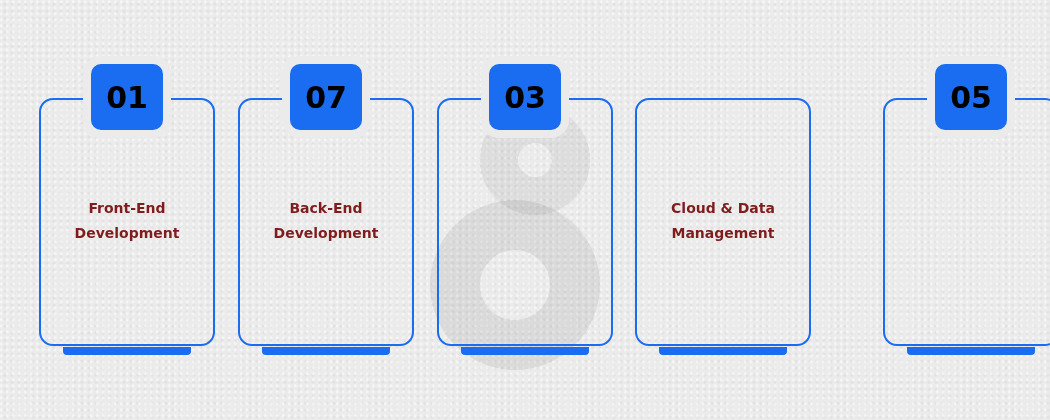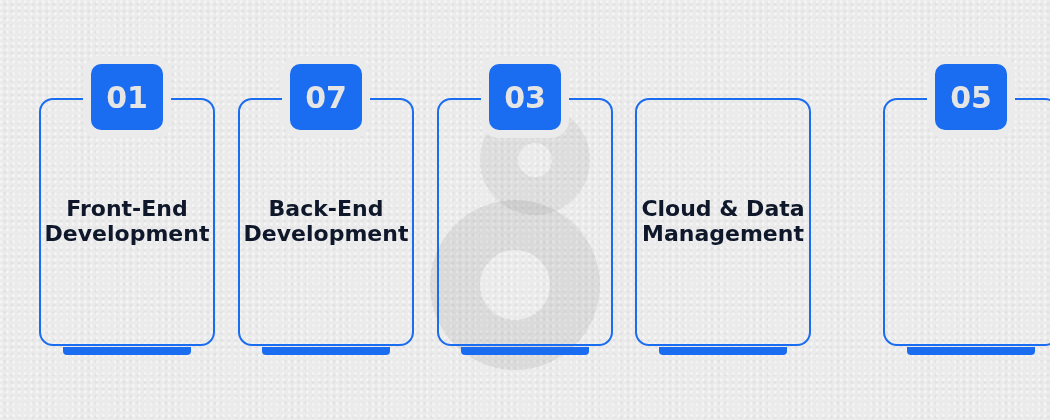--- a/index.html
+++ b/index.html
@@ -25,26 +25,26 @@
     border:50px solid rgba(0,0,0,0.07); border-radius:50%; box-sizing:border-box;
   }
   .card {
     position:absolute; top:98px; width:176px; height:248px;
     border:2px solid #1a6cf0; border-radius:14px; box-sizing:border-box;
   }
   .card .badge {
     position:absolute; top:-36px; left:50%; transform:translateX(-50%);
     width:72px; height:66px; background:#1a6cf0; border-radius:10px;
     display:flex; align-items:center; justify-content:center;
-    color:#e5e5e5; font-weight:bold; font-size:30px;
+    color:#000000; font-weight:bold; font-size:30px;
     box-shadow:0 0 0 8px #ebebeb;
   }
   .card .label {
     position:absolute; top:96px; left:0; right:0; text-align:center;
-    color:#0f172a; font-weight:bold; font-size:22px; line-height:25px;
+    color:#7f1d1d; font-weight:bold; font-size:14px; line-height:25px;
     white-space:pre-line;
   }
   .card .base {
     position:absolute; bottom:-11px; left:22px; right:22px; height:8px;
     background:#1a6cf0; border-radius:0 0 4px 4px;
   }
 </style>
 </head>
 <body>
 

